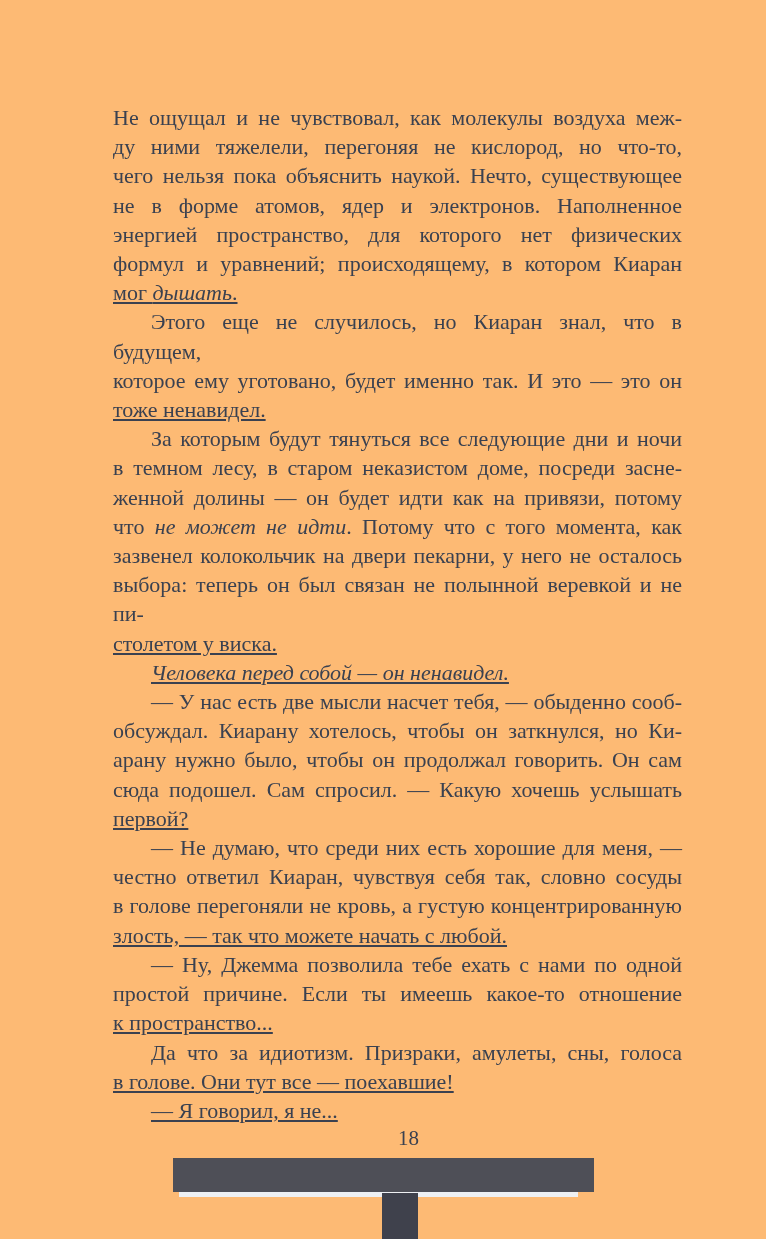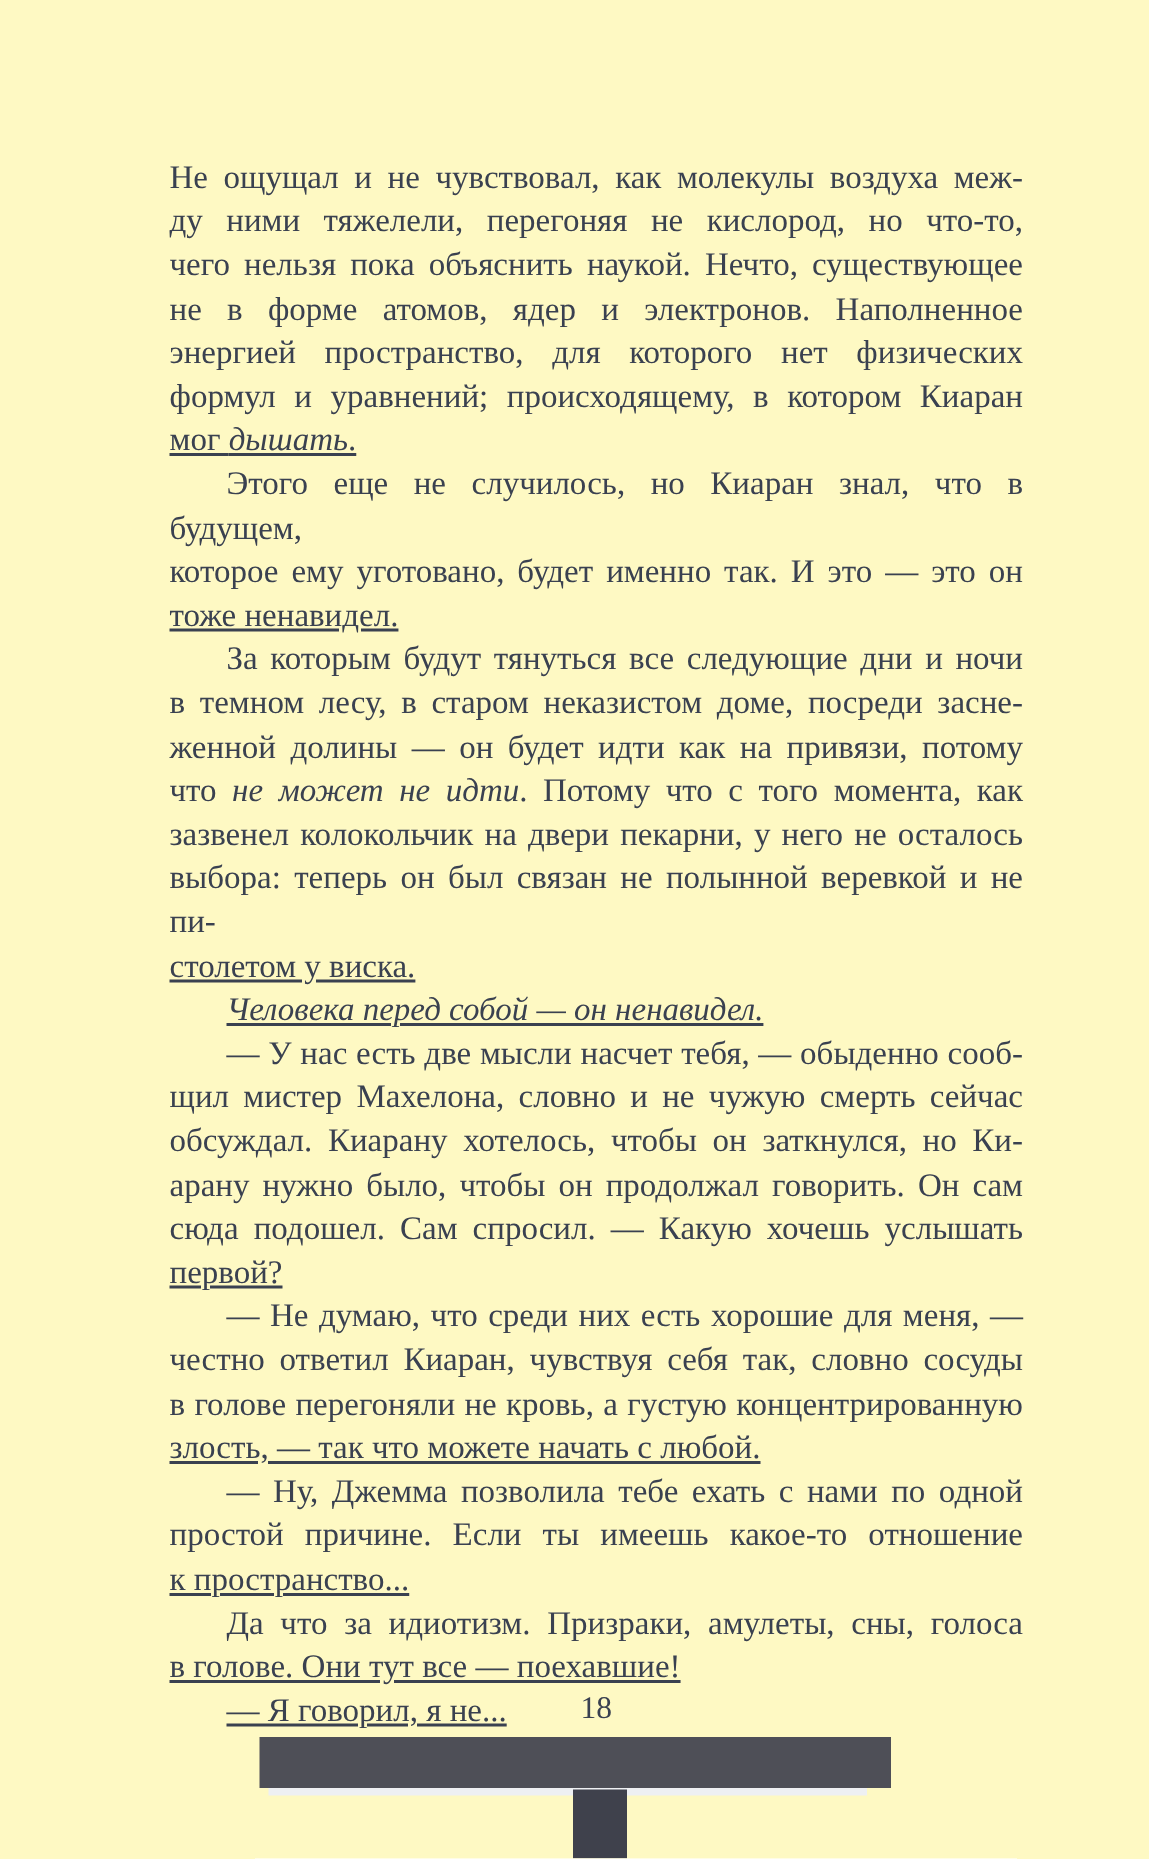--- a/index.html
+++ b/index.html
@@ -24,21 +24,21 @@
   .line {
     text-align: justify;
     text-align-last: justify;
     white-space: normal;
   }
   .line.last { text-align-last: left; text-decoration: underline; }
   .line.indent { text-indent: 38px; }
   .it { font-style: italic; }
   .page-number {
     position: absolute;
-    left: 113px;
+    left: 124px;
     top: 1124px;
     width: 569px;
     text-align: center;
     font-size: 21px;
     line-height: 29px;
     color: #3a4150;
   }
   .footer-bar {
     position: absolute;
     left: 173px;
@@ -60,21 +60,21 @@
     left: 382px;
     top: 1193px;
     width: 36px;
     height: 46px;
     background: #3f414c;
   }
 </style>
 </head>
 <body>
 
-<div class="page" style="background: #fef9c3;">
+<div class="page" style="background: #fdba74;">
   <div class="text-block" style="color: rgb(58, 65, 80);">
       <div class="para">
         <div class="line"><span>Не ощущал и не чувствовал, как молекулы воздуха меж-</span></div>
         <div class="line"><span>ду ними тяжелели, перегоняя не кислород, но что-то,</span></div>
         <div class="line"><span>чего нельзя пока объяснить наукой. Нечто, существующее</span></div>
         <div class="line"><span>не в форме атомов, ядер и электронов. Наполненное</span></div>
         <div class="line"><span>энергией пространство, для которого нет физических</span></div>
         <div class="line"><span>формул и уравнений; происходящему, в котором Киаран</span></div>
         <div class="line last"><span>мог </span><span class="it">дышать</span><span>.</span></div>
       </div>
@@ -90,21 +90,20 @@
         <div class="line"><span>что </span><span class="it">не может не идти</span><span>. Потому что с того момента, как</span></div>
         <div class="line"><span>зазвенел колокольчик на двери пекарни, у него не осталось</span></div>
         <div class="line"><span>выбора: теперь он был связан не полынной веревкой и не пи-</span></div>
         <div class="line last"><span>столетом у виска.</span></div>
       </div>
       <div class="para">
         <div class="line last indent"><span class="it">Человека перед собой — он ненавидел.</span></div>
       </div>
       <div class="para">
         <div class="line indent"><span>— У нас есть две мысли насчет тебя, — обыденно сооб-</span></div>
-        <div class="line"><span>щил мистер Махелона, словно и не чужую смерть сейчас</span></div>
         <div class="line"><span>обсуждал. Киарану хотелось, чтобы он заткнулся, но Ки-</span></div>
         <div class="line"><span>арану нужно было, чтобы он продолжал говорить. Он сам</span></div>
         <div class="line"><span>сюда подошел. Сам спросил. — Какую хочешь услышать</span></div>
         <div class="line last"><span>первой?</span></div>
       </div>
       <div class="para">
         <div class="line indent"><span>— Не думаю, что среди них есть хорошие для меня, —</span></div>
         <div class="line"><span>честно ответил Киаран, чувствуя себя так, словно сосуды</span></div>
         <div class="line"><span>в голове перегоняли не кровь, а густую концентрированную</span></div>
         <div class="line last"><span>злость, — так что можете начать с любой.</span></div>

